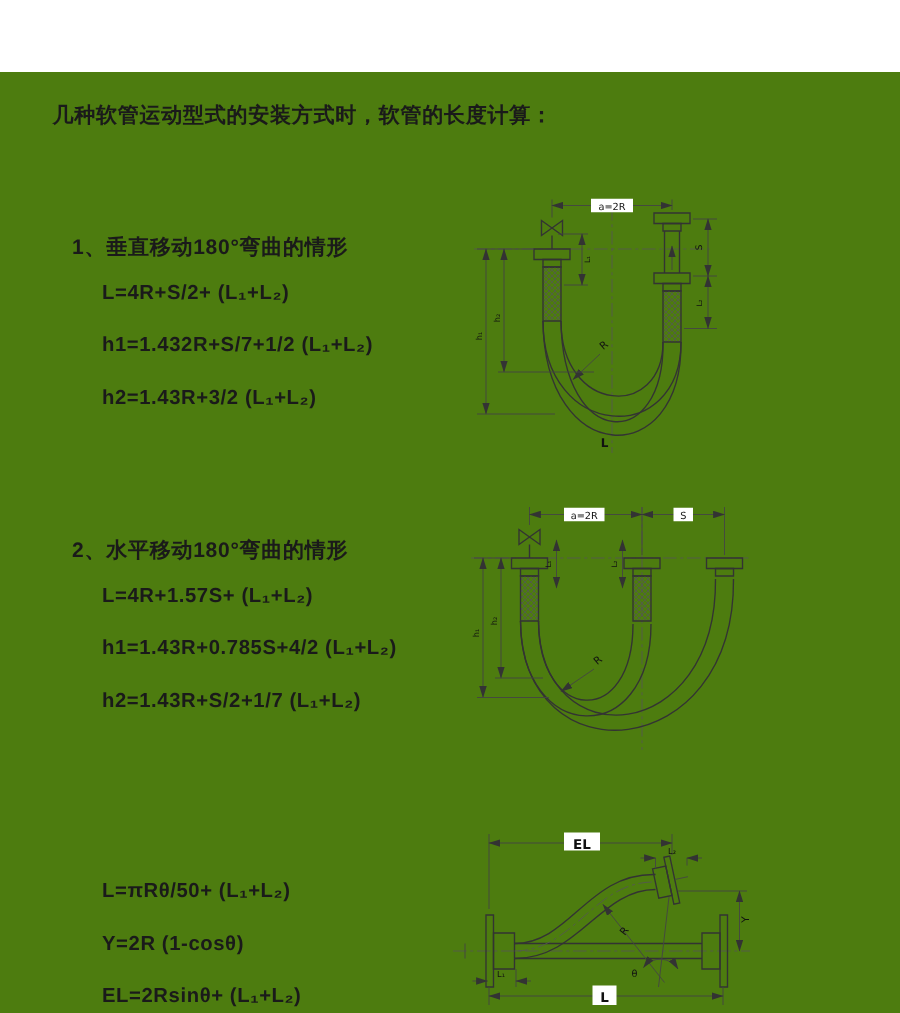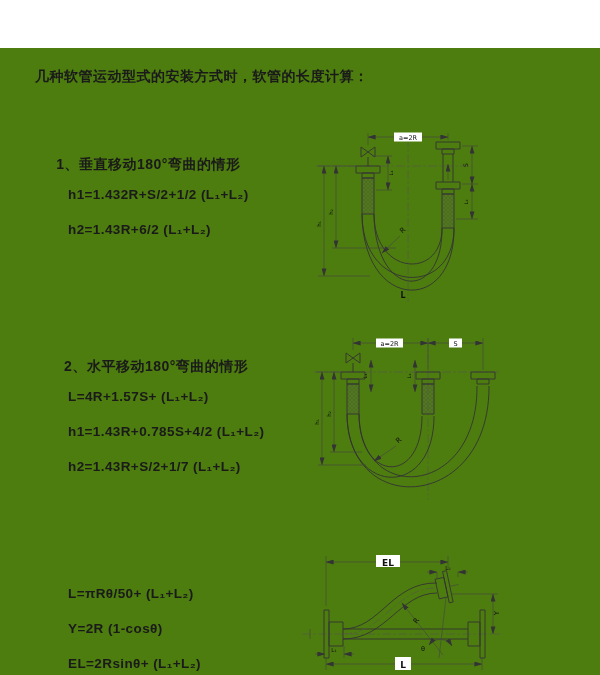--- a/index.html
+++ b/index.html
@@ -5,21 +5,21 @@
   html,body{margin:0;padding:0;background:#ffffff;}
   .page{
     position:relative;width:600px;height:675px;background:#4d7c0f;overflow:hidden;
     font-family:"Liberation Sans","DejaVu Sans",sans-serif;color:#1a1a1a;margin-top:48px;
   }
   .title{
     position:absolute;left:35px;top:20px;font-size:14px;font-weight:700;
     letter-spacing:.5px;white-space:pre;
   }
   .sec{position:absolute;left:48px;}
-  .sec h2{margin:0;font-size:14px;font-weight:700;line-height:18px;letter-spacing:.5px;white-space:pre;text-align:center;}
+  .sec h2{margin:0;font-size:14px;font-weight:700;line-height:18px;letter-spacing:.5px;white-space:pre;}
   .sec p.f{
     margin:8px 0 0 20px;font-size:13.5px;font-weight:600;height:27px;line-height:27px;
     letter-spacing:.4px;white-space:pre;
   }
   .dwg{position:absolute;}
   .dwg line,.dwg path,.dwg rect,.dwg polyline{vector-effect:non-scaling-stroke;}
   .ln{stroke:#333;stroke-width:.9;fill:none;}
   .thin{stroke:#444;stroke-width:.6;fill:none;}
   .cl{stroke:#555;stroke-width:.55;fill:none;stroke-dasharray:9 2.5 2 2.5;}
   .lbl{fill:#111;font-family:"DejaVu Sans",sans-serif;}
@@ -27,22 +27,23 @@
 </style>
 </head>
 <body>
 
 <div class="page">
 
   <div class="title">几种软管运动型式的安装方式时，软管的长度计算：</div>
 
   <section class="sec" style="top:107px">
     <h2>1、垂直移动180°弯曲的情形</h2>
-    <p class="f">h1=1.432R+S/2+1/2 (L₁+L₂)</p>
-    <p class="f">h2=1.43R+6/2 (L₁+L₂)</p>
+    <p class="f">L=4R+S/2+ (L₁+L₂)</p>
+    <p class="f">h1=1.432R+S/7+1/2 (L₁+L₂)</p>
+    <p class="f">h2=1.43R+3/2 (L₁+L₂)</p>
   </section>
 
   <section class="sec" style="top:309px">
     <h2>2、水平移动180°弯曲的情形</h2>
     <p class="f">L=4R+1.57S+ (L₁+L₂)</p>
     <p class="f">h1=1.43R+0.785S+4/2 (L₁+L₂)</p>
     <p class="f">h2=1.43R+S/2+1/7 (L₁+L₂)</p>
   </section>
 
   <section class="sec" style="top:524px">

